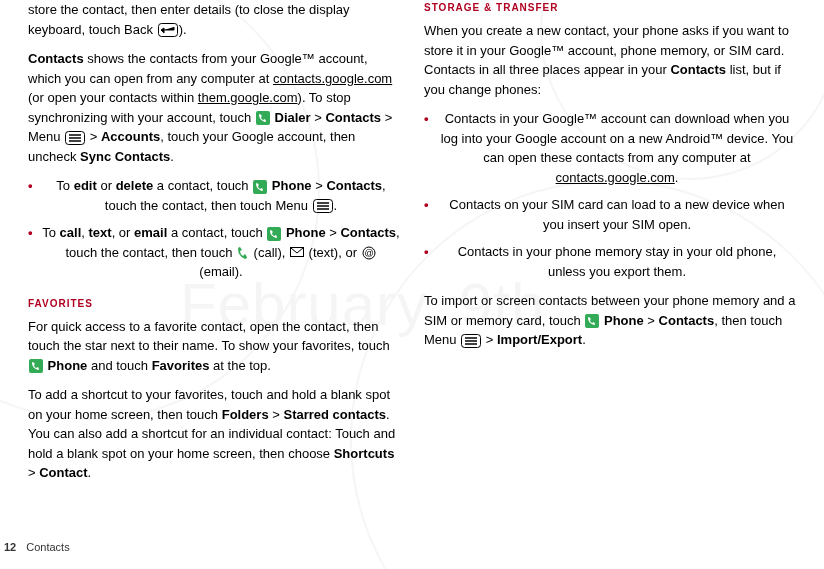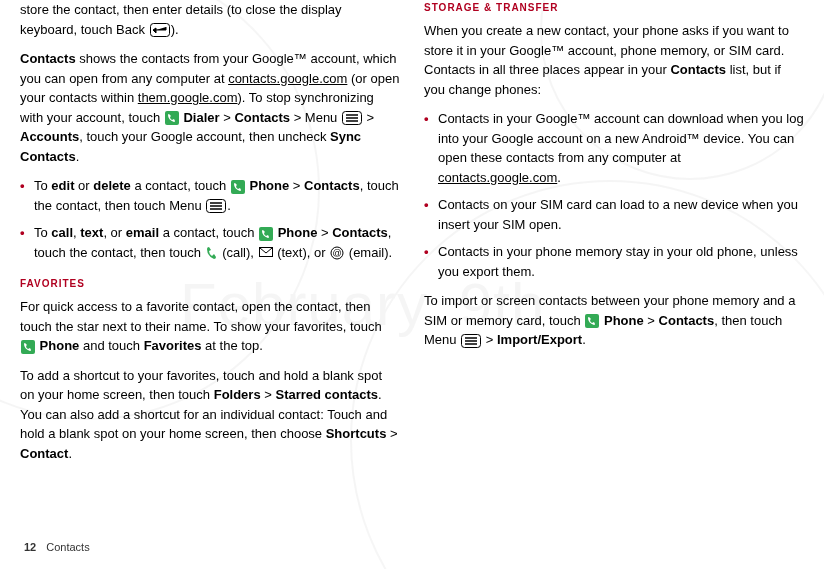--- a/index.html
+++ b/index.html
@@ -33,39 +33,39 @@
     }
     .wm-circle {
       position: absolute;
       border: 2px solid #888;
       border-radius: 50%;
     }
     .content {
       position: relative;
       z-index: 1;
       display: flex;
-      padding: 0 20px;
+      padding: 0 28px;
       gap: 24px;
     }
     .col {
       flex: 1;
       min-width: 0;
     }
     p { margin-bottom: 10px; }
     .bold { font-weight: bold; }
     .underline { text-decoration: underline; }
     .heading {
       font-weight: bold;
       color: #b00020;
       letter-spacing: 1px;
       margin-top: 14px;
       margin-bottom: 6px;
       font-size: 10px;
     }
-    ul { list-style: none; margin-bottom: 10px; }
+    ul { list-style: none; margin-bottom: 10px; text-align: center; }
     li {
       position: relative;
       padding-left: 14px;
       margin-bottom: 8px;
     }
     li::before {
       content: "•";
       position: absolute;
       left: 0;
       color: #b00020;
@@ -73,21 +73,21 @@
     }
     .icon {
       display: inline-block;
       vertical-align: middle;
       margin: 0 1px;
     }
     .icon svg { display: block; }
     .footer {
       position: absolute;
       bottom: 14px;
-      left: 24px;
+      left: 4px;
       font-size: 11px;
       color: #333;
       text-align: right;
     }
     .footer .pn { font-weight: bold; margin-right: 10px; }
   </style>
 </head>
 <body>
 
 <div class="watermark">

